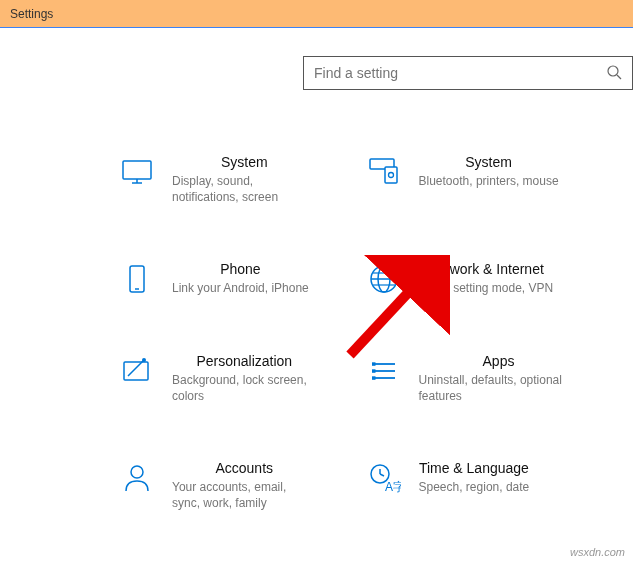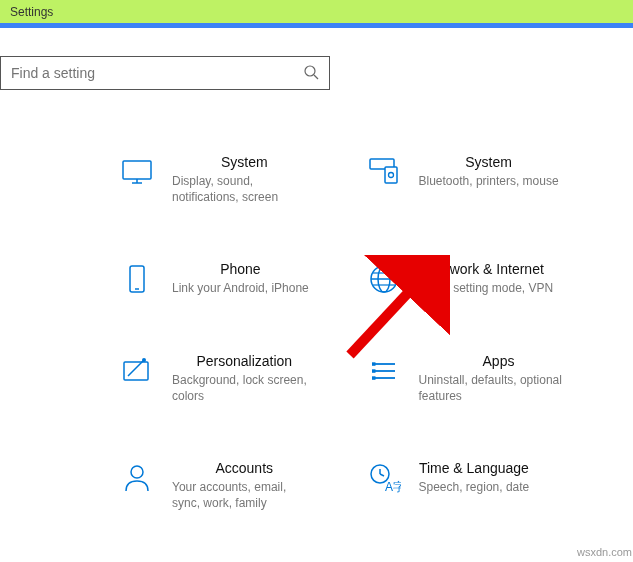--- a/index.html
+++ b/index.html
@@ -7,31 +7,31 @@
       font-family: "Segoe UI", Tahoma, sans-serif;
       background: #fff;
       width: 633px;
       height: 562px;
       overflow: hidden;
       font-size: 13px;
       color: #222;
     }
     .titlebar {
       height: 28px;
-      background: #bef264;
-      border-bottom: 5px solid #3b82f6;
+      background: #fdba74;
+      border-bottom: 1px solid #3b82f6;
       display: flex;
       align-items: center;
       padding-left: 10px;
       font-size: 12px;
       color: #333;
     }
     .searchwrap {
       display: flex;
-      justify-content: flex-start;
+      justify-content: flex-end;
       margin-top: 28px;
     }
     .searchbox {
       width: 330px;
       height: 34px;
       border: 1px solid #555;
       display: flex;
       align-items: center;
       padding: 0 10px;
     }
@@ -70,24 +70,25 @@
     }
     .cat .txt { max-width: 160px; }
     .cat .title { font-size: 14px; color: #111; margin-bottom: 4px; text-align: center; }
     .cat .desc { font-size: 12px; color: #777; line-height: 1.3; }
     .arrow {
       position: absolute;
       pointer-events: none;
     }
     .watermark {
       position: absolute;
-      right: 1px;
+      right: 8px;
       bottom: 4px;
       font-size: 11px;
       color: #999;
+      font-style: italic;
     }
     .container { position: relative; width: 633px; height: 562px; }
   </style>
 </head>
 <body>
 <div class="container">
 
 <div class="titlebar">
   <span>Settings</span>
 </div>

